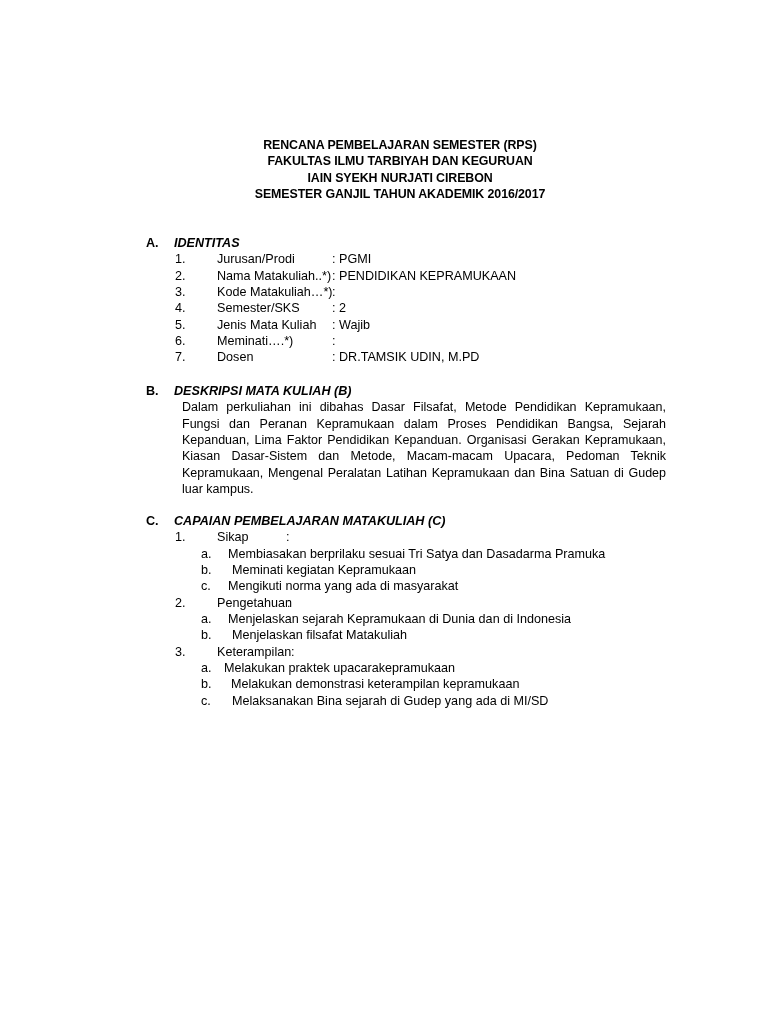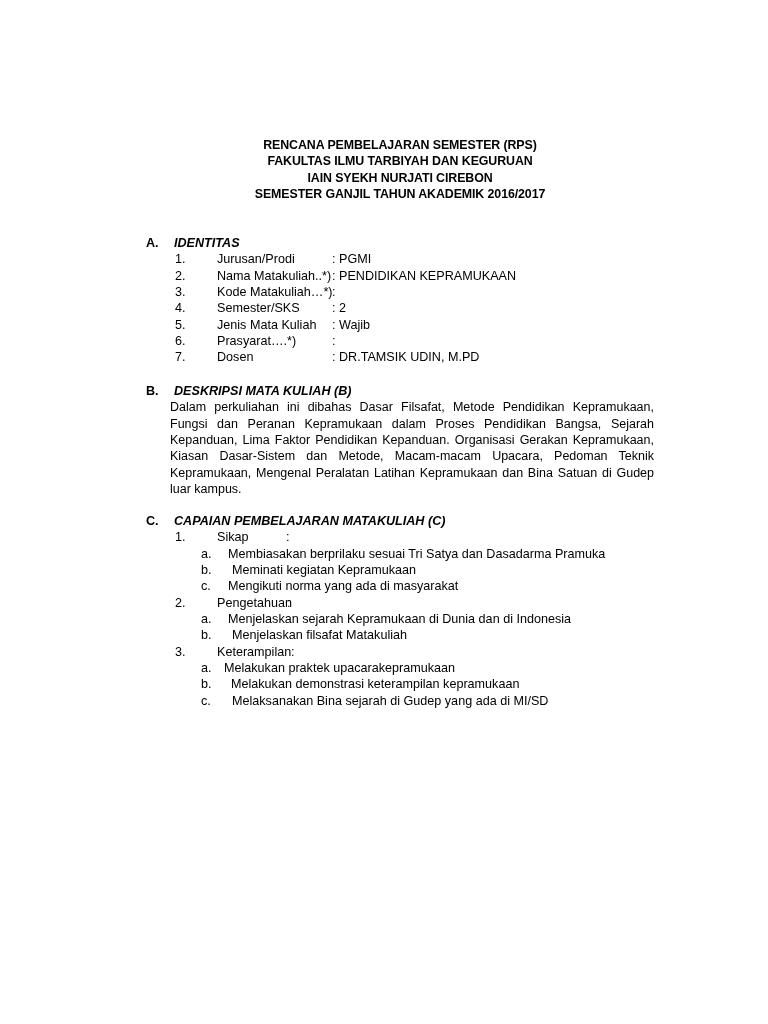--- a/index.html
+++ b/index.html
@@ -85,21 +85,21 @@
       position: absolute;
       left: 82px;
     }
     .sub-text.shift {
       left: 86px;
     }
     .inline-colon {
       position: absolute;
     }
     .para {
-      margin-left: 24px;
+      margin-left: 36px;
       width: 484px;
       text-align: justify;
       line-height: 16.3px;
       font-size: 12.5px;
     }
     #sec-a { top: 235px; }
     #sec-b { top: 383px; }
     #sec-c { top: 513px; }
   </style>
 </head>
@@ -139,21 +139,21 @@
       <span class="label">Semester/SKS</span>
       <span class="colon-val">: 2</span>
     </div>
     <div class="row">
       <span class="num">5.</span>
       <span class="label">Jenis Mata Kuliah</span>
       <span class="colon-val">: Wajib</span>
     </div>
     <div class="row">
       <span class="num">6.</span>
-      <span class="label">Prasyarat….*)</span>
+      <span class="label">Meminati….*)</span>
       <span class="colon-val">:</span>
     </div>
     <div class="row">
       <span class="num">7.</span>
       <span class="label">Dosen</span>
       <span class="colon-val">: DR.TAMSIK UDIN, M.PD</span>
     </div>
   </div>
 
   <div class="section" id="sec-b">

